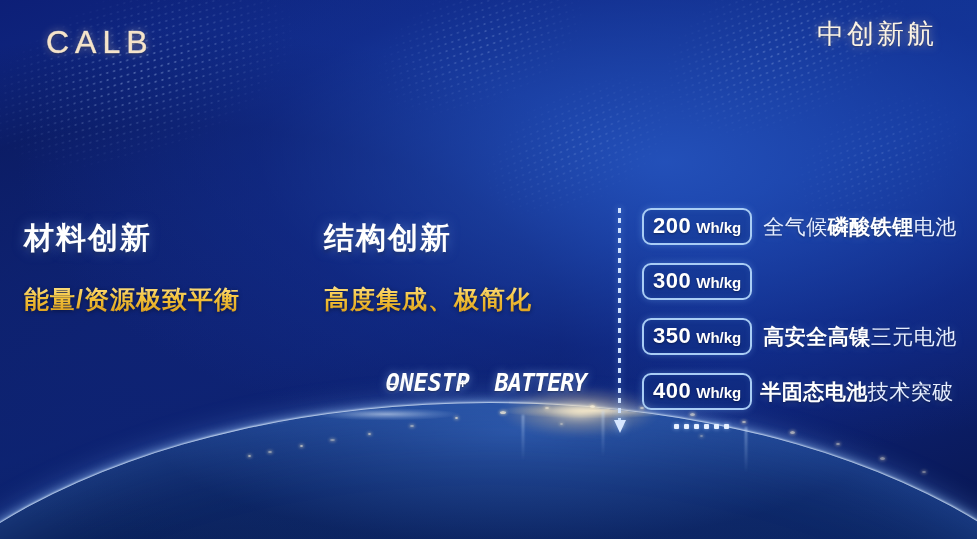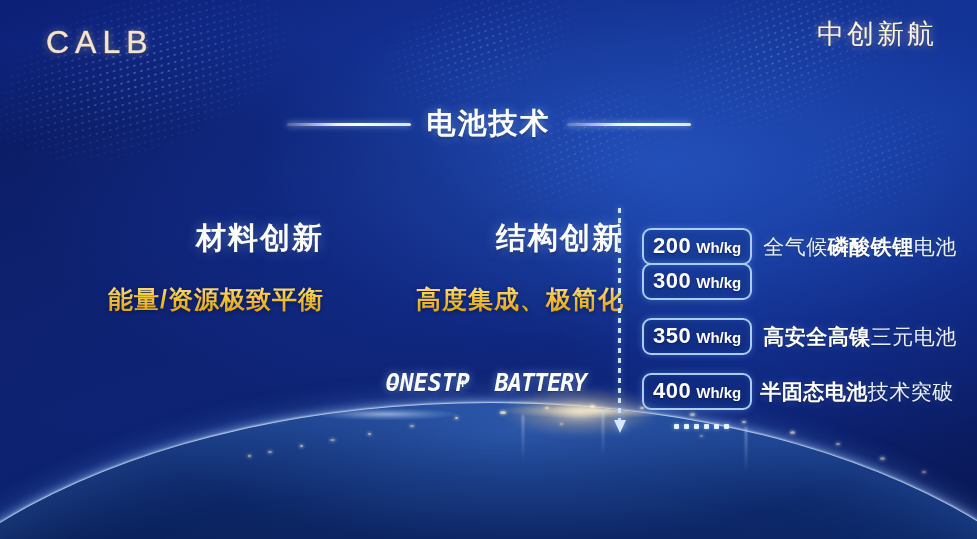--- a/index.html
+++ b/index.html
@@ -120,21 +120,21 @@
     width:124px; height:3px; border-radius:2px;
     background:linear-gradient(90deg, rgba(255,255,255,.25), #eaf2ff 40%, #ffffff 60%, rgba(255,255,255,.85));
     box-shadow:0 0 6px rgba(190,220,255,.65);
   }
   .title-text {
     font-size:29px; font-weight:700; letter-spacing:2px; color:#ffffff;
     text-shadow:0 0 10px rgba(150,195,255,.55), 0 2px 3px rgba(0,0,0,.35);
   }
 
   
-  .col { position:absolute; text-align:right; }
+  .col { position:absolute; text-align:left; }
   .col-head {
     font-size:30px; font-weight:700; color:#ffffff; letter-spacing:2px;
     text-shadow:0 0 12px rgba(140,185,255,.5), 0 2px 4px rgba(0,0,0,.4);
   }
   .col-sub {
     margin-top:24px;
     font-size:25px; font-weight:700; letter-spacing:1px;
     color:#f5c33c;
     background:linear-gradient(180deg,#fde79a 0%,#f3c23a 45%,#d99a18 100%);
     -webkit-background-clip:text; background-clip:text;
@@ -244,25 +244,20 @@
     <div class="city-speck" style="left:620px;top:66px;width:3px;height:2px;opacity:.5;"></div>
     <div class="city-speck" style="left:700px;top:76px;width:3px;height:2px;opacity:.45;"></div>
     <div class="beam" style="left:522px;top:56px;"></div>
     <div class="beam" style="left:602px;top:52px;"></div>
     <div class="beam" style="left:745px;top:68px;"></div>
   </div>
 
   <div class="logo-calb">CALB</div>
   <div class="logo-cn">中创新航</div>
 
-  <div class="title-row">
-    <span class="title-rule"></span>
-    <span class="title-text">电池技术</span>
-    <span class="title-rule"></span>
-  </div>
 
   <div class="col" id="col-material">
     <div class="col-head">材料创新</div>
     <div class="col-sub">能量/资源极致平衡</div>
   </div>
 
   <div class="col" id="col-structure">
     <div class="col-head">结构创新</div>
     <div class="col-sub">高度集成、极简化</div>
   </div>
@@ -271,21 +266,21 @@
     <span class="w1">
       <span class="gl"><span>O</span><span class="sym">–</span></span><span>N</span><span>E</span><span>ST</span><span class="gl"><span>P</span><span class="sym">+</span></span>
     </span>
     <span class="w2">BATTERY</span>
   </div>
 
   <div class="roadmap">
     <div class="arrow-line"></div>
     <div class="arrow-head"></div>
 
-    <div class="rm-row" style="top:12px;margin-top:20px;">
+    <div class="rm-row" style="top:12px;">
       <div class="badge">
         <span class="num">200</span>
         <span class="unit">Wh/kg</span>
       </div>
       <div class="rm-label">
         <span class="rest">全气候</span><span class="em">磷酸铁锂</span><span class="rest">电池</span>
       </div>
     </div>
 
     <div class="rm-row" style="top:67px;">

